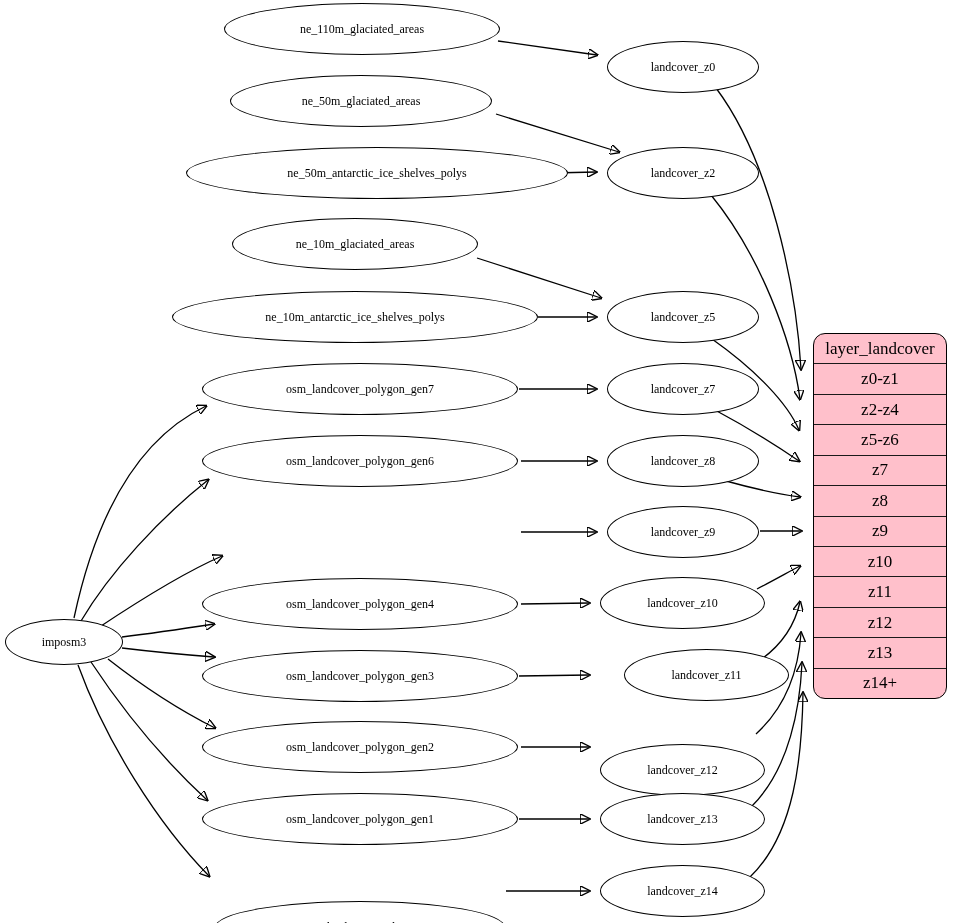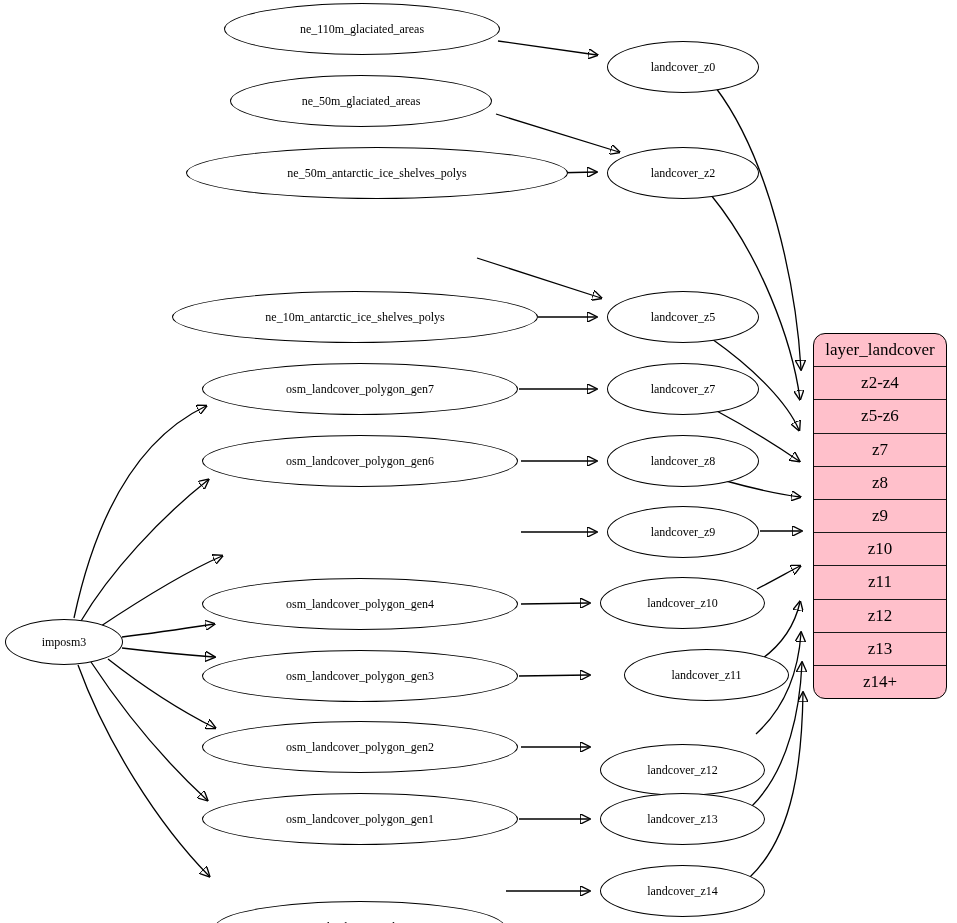--- a/index.html
+++ b/index.html
@@ -72,20 +72,23 @@
 
   <div class="node" style="left:224px;top:3px;width:276px;height:52px">
       <span>ne_110m_glaciated_areas</span>
     </div>
   <div class="node" style="left:230px;top:75px;width:262px;height:52px">
       <span>ne_50m_glaciated_areas</span>
     </div>
   <div class="node" style="left:186px;top:147px;width:382px;height:52px">
       <span>ne_50m_antarctic_ice_shelves_polys</span>
     </div>
+  <div class="node" style="left:232px;top:218px;width:246px;height:52px">
+      <span>ne_10m_glaciated_areas</span>
+    </div>
   <div class="node" style="left:172px;top:291px;width:366px;height:52px">
       <span>ne_10m_antarctic_ice_shelves_polys</span>
     </div>
 
   <div class="node" style="left:202px;top:363px;width:316px;height:52px">
       <span>osm_landcover_polygon_gen7</span>
     </div>
   <div class="node" style="left:202px;top:435px;width:316px;height:52px">
       <span>osm_landcover_polygon_gen6</span>
     </div>
@@ -134,20 +137,21 @@
     </div>
   <div class="node" style="left:600px;top:793px;width:165px;height:52px">
       <span>landcover_z13</span>
     </div>
   <div class="node" style="left:600px;top:865px;width:165px;height:52px">
       <span>landcover_z14</span>
     </div>
 
   <div class="ltable">
     <div class="trow">layer_landcover</div>
+    <div class="trow">z0-z1</div>
     <div class="trow">z2-z4</div>
     <div class="trow">z5-z6</div>
     <div class="trow">z7</div>
     <div class="trow">z8</div>
     <div class="trow">z9</div>
     <div class="trow">z10</div>
     <div class="trow">z11</div>
     <div class="trow">z12</div>
     <div class="trow">z13</div>
     <div class="trow">z14+</div>

